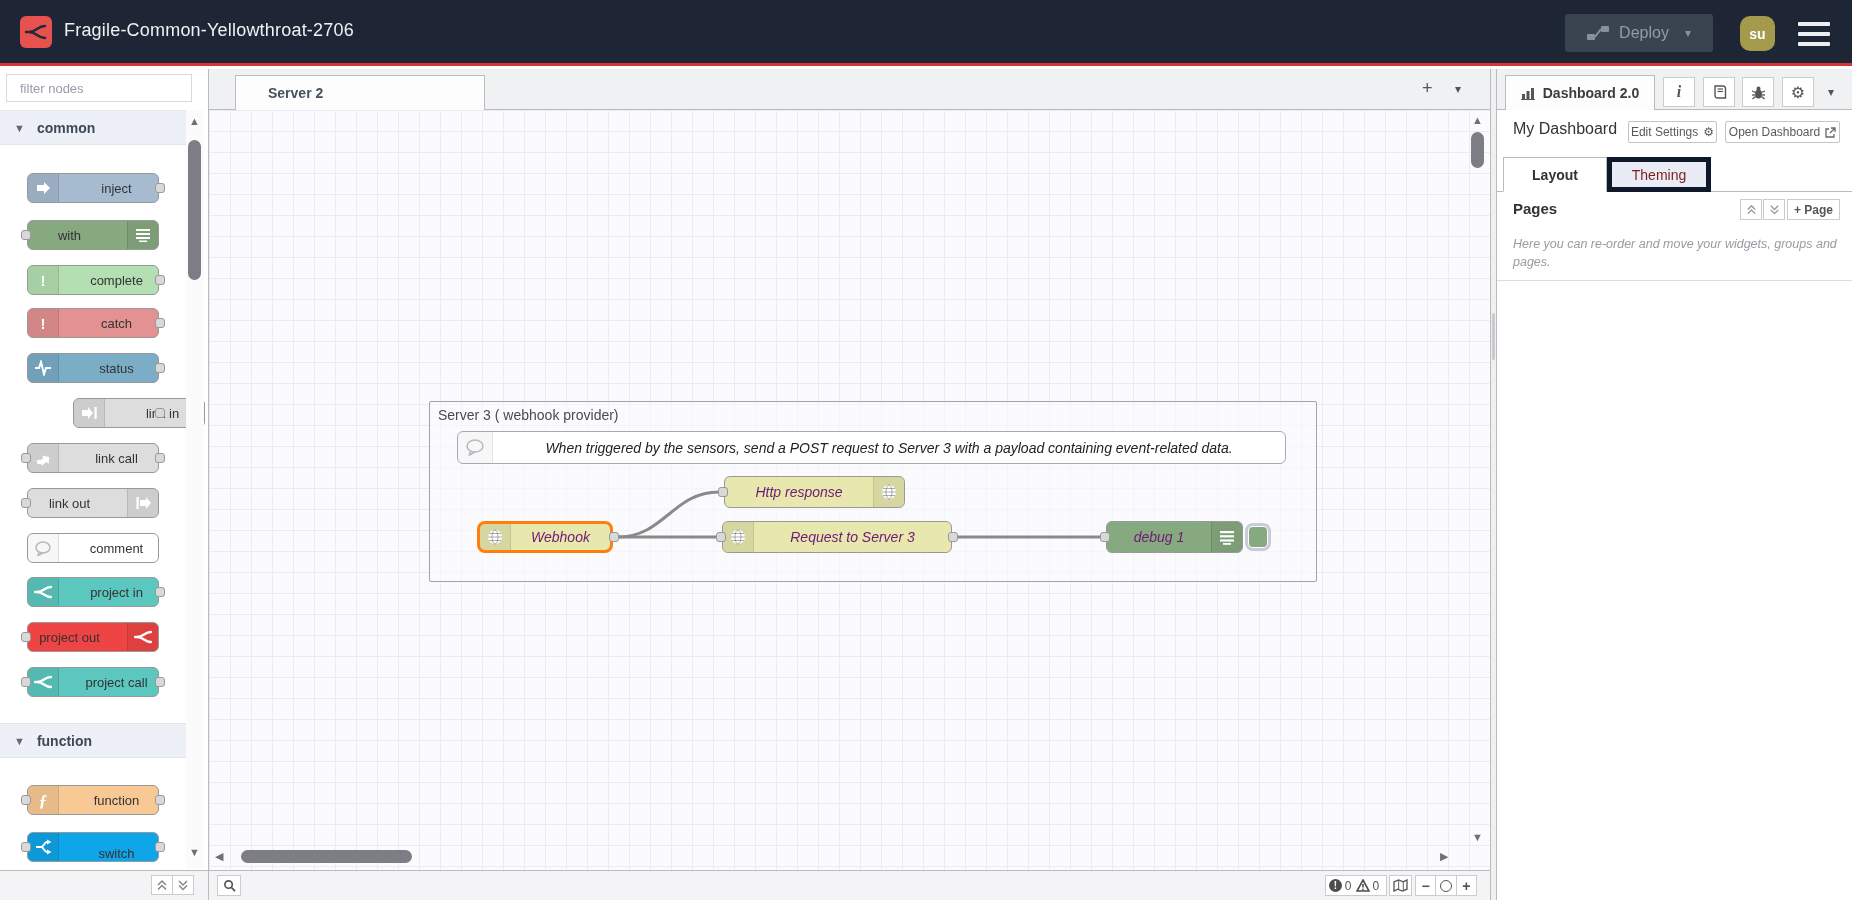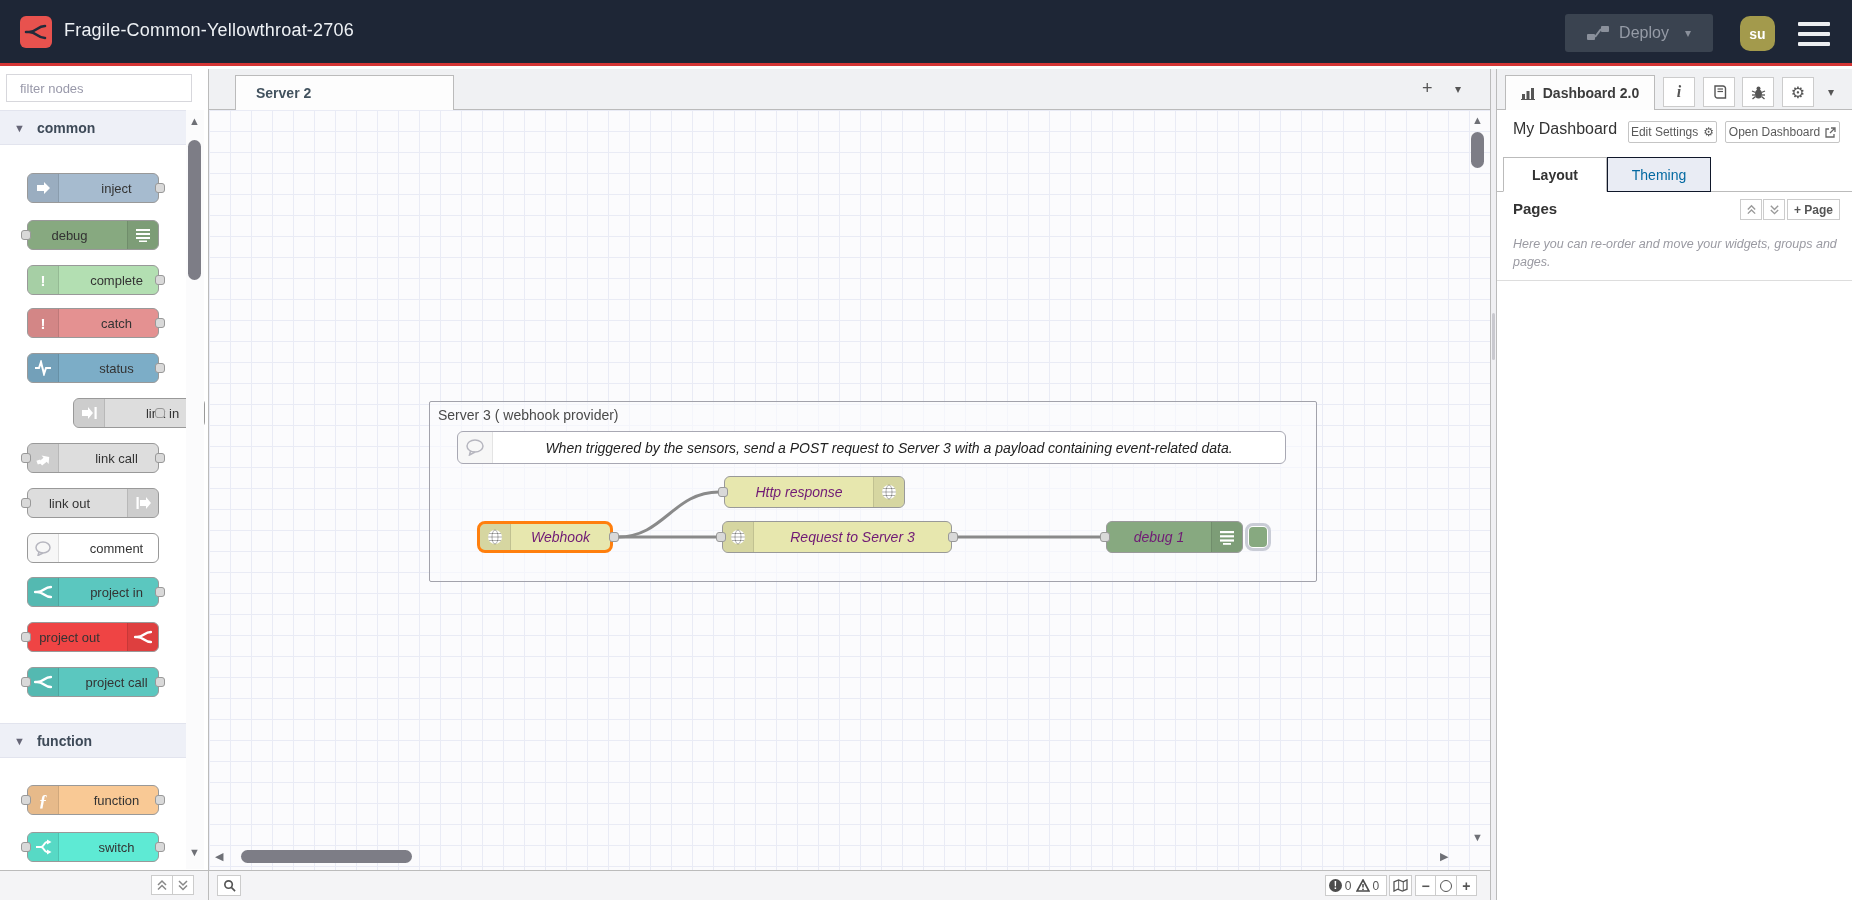--- a/index.html
+++ b/index.html
@@ -37,21 +37,21 @@
   .pnode-label{flex:1;text-align:center;font-size:13px;color:#333;white-space:nowrap;}
   .pscroll{position:absolute;left:186px;top:41px;width:18px;bottom:31px;background:#fbfbfc;}
   .scroll-arrow{color:#6e7076;font-size:11px;line-height:1;position:absolute;left:3px;}
   .pthumb{position:absolute;left:2px;width:13px;border-radius:7px;background:#7d7d86;}
   #palette-footer{position:absolute;left:0;bottom:0;width:209px;height:30px;background:#f4f4f6;border-top:1px solid #bbb;box-sizing:border-box;}
   .foot-btn{position:absolute;top:4px;width:22px;height:20px;background:#fff;border:1px solid #ccc;box-sizing:border-box;display:flex;align-items:center;justify-content:center;}
 
   
   #canvas{position:absolute;left:209px;top:69px;width:1281px;bottom:0;background:#fff;}
   .tabbar{position:absolute;left:0;top:0;right:0;height:41px;background:#f0f1f3;border-bottom:1px solid #bbb;box-sizing:border-box;}
-  #flow-tab{position:absolute;left:26px;top:6px;width:219px;height:35px;background:#fdfdfd;border:1px solid #bbb;border-bottom:none;box-sizing:border-box;display:flex;align-items:center;padding-left:20px;z-index:2;}
+  #flow-tab{position:absolute;left:26px;top:6px;width:250px;height:35px;background:#fdfdfd;border:1px solid #bbb;border-bottom:none;box-sizing:border-box;display:flex;align-items:center;padding-left:32px;z-index:2;}
   #flow-tab span{font-size:14px;font-weight:bold;color:#42525e;}
   .tab-action{position:absolute;top:10px;color:#555;font-size:18px;line-height:1;}
   #viewport{position:absolute;left:0;top:41px;width:1281px;height:760px;overflow:hidden;background-color:#fbfbfd;background-image:linear-gradient(#e9ebf5 1px,transparent 1px),linear-gradient(90deg,#e9ebf5 1px,transparent 1px);background-size:21px 21px;}
   #group-box{position:absolute;left:220px;top:291px;width:888px;height:181px;background:rgba(250,250,253,.65);border:1px solid #a2a2ab;border-radius:2px;box-sizing:border-box;}
   #group-label{position:absolute;left:8px;top:5px;font-size:14px;color:#4a4a4a;}
   #wires{position:absolute;left:0;top:0;pointer-events:none;z-index:1;}
   .fnode{position:absolute;height:32px;z-index:2;}
   .fnode-body{position:relative;width:100%;height:100%;border:1px solid #999;border-radius:6px;box-sizing:border-box;display:flex;align-items:center;overflow:hidden;}
   .fnode-body.selected{border-width:3px;border-radius:8px;}
   .fnode-label{flex:1;text-align:center;font-size:14px;font-style:italic;color:#701a75;white-space:nowrap;}
@@ -77,21 +77,21 @@
   #sidebar{position:absolute;left:1497px;top:69px;right:0;bottom:0;background:#fff;}
   #sb-tab{position:absolute;left:8px;top:6px;width:150px;height:35px;background:#fdfdfd;border:1px solid #bbb;border-bottom:none;box-sizing:border-box;display:flex;align-items:center;justify-content:center;gap:7px;z-index:2;}
   #sb-tab span{font-size:14px;font-weight:bold;color:#3c3c3c;}
   .sb-iconbtn{position:absolute;top:8px;width:32px;height:30px;background:#fff;border:1px solid #ccc;box-sizing:border-box;display:flex;align-items:center;justify-content:center;color:#555;}
   #sb-caret{position:absolute;left:331px;top:16px;color:#555;font-size:12px;}
   #sb-heading{position:absolute;left:16px;top:51px;font-size:16px;color:#333;}
   .sb-btn{position:absolute;top:52px;height:22px;background:#fff;border:1px solid #c5c5c5;border-radius:2px;box-sizing:border-box;display:flex;align-items:center;justify-content:center;gap:5px;font-size:12px;color:#5a5a5a;}
   .sb-tabs-line{position:absolute;left:0;top:122px;width:355px;border-bottom:1px solid #bbb;}
   .sb-tab2{position:absolute;top:88px;width:104px;height:35px;box-sizing:border-box;display:flex;align-items:center;justify-content:center;font-size:14px;z-index:2;}
   #tab-layout{left:6px;background:#fff;border:1px solid #bbb;border-bottom:1px solid #fff;font-weight:bold;color:#333;}
-  #tab-theming{left:110px;background:#e9ecf4;border:1px solid #0f172a;color:#0369a1;}
+  #tab-theming{left:110px;background:#e9ecf4;border:5px solid #0f172a;color:#7f1d1d;}
   #pages-title{position:absolute;left:16px;top:131px;font-size:15px;font-weight:bold;color:#333;}
   .pg-btn{position:absolute;top:130px;width:22px;height:21px;background:#fff;border:1px solid #ccc;box-sizing:border-box;display:flex;align-items:center;justify-content:center;}
   #add-page-btn{position:absolute;left:290px;top:130px;width:53px;height:21px;background:#fff;border:1px solid #ccc;box-sizing:border-box;display:flex;align-items:center;justify-content:center;font-size:12px;color:#555;font-weight:bold;}
   #pages-help{position:absolute;left:16px;top:166px;width:330px;font-size:12.5px;font-style:italic;color:#9a9aa2;line-height:1.45;}
   #sb-divider{position:absolute;left:0;top:211px;width:355px;border-top:1px solid #ddd;}
 </style>
 </head>
 <body>
 
 <div id="app">
@@ -141,21 +141,21 @@
               <polygon points="1,4 8,4 8,1 14,7 8,13 8,10 1,10" fill="#fff"></polygon>
             </svg>
           </div>
         <span class="pnode-label">inject</span>
       </div>
         <span class="port out"></span>
     </div>
 
     <div class="pnode" style="top:151px">
       <div class="pnode-body" style="background-color: rgb(135, 169, 128);">
-        <span class="pnode-label">debug</span>
+        <span class="pnode-label">with</span>
         <div class="icon-region r">
             <svg width="14" height="14" viewBox="0 0 14 14">
               <rect x="0" y="1" width="14" height="2" fill="#fff"></rect>
               <rect x="0" y="5" width="14" height="2" fill="#fff"></rect>
               <rect x="0" y="9" width="14" height="2" fill="#fff"></rect>
               <rect x="3" y="12.5" width="8" height="1.6" fill="#fff"></rect>
             </svg>
           </div>
       </div>
         <span class="port in"></span>
@@ -292,21 +292,21 @@
         <div class="icon-region l">
             <span class="wglyph" style="font-style:italic;font-size:17px;font-family:'Liberation Serif',serif;">ƒ</span>
           </div>
         <span class="pnode-label">function</span>
       </div>
         <span class="port in"></span>
         <span class="port out"></span>
     </div>
 
     <div class="pnode" style="top:763px">
-      <div class="pnode-body" style="background-color: #5eead4;">
+      <div class="pnode-body" style="background-color: #0ea5e9; align-items: flex-end;">
         <div class="icon-region l">
             <svg width="17" height="16" viewBox="0 0 17 16">
               <path d="M1 8 L6 8 M6 8 C9 8 9 3 12 3 M6 8 C9 8 9 13 12 13" stroke="#fff" stroke-width="2" fill="none"></path>
               <polygon points="12,0.5 16.5,3 12,5.5" fill="#fff"></polygon>
               <polygon points="12,10.5 16.5,13 12,15.5" fill="#fff"></polygon>
             </svg>
           </div>
         <span class="pnode-label">switch</span>
       </div>
         <span class="port in"></span>

